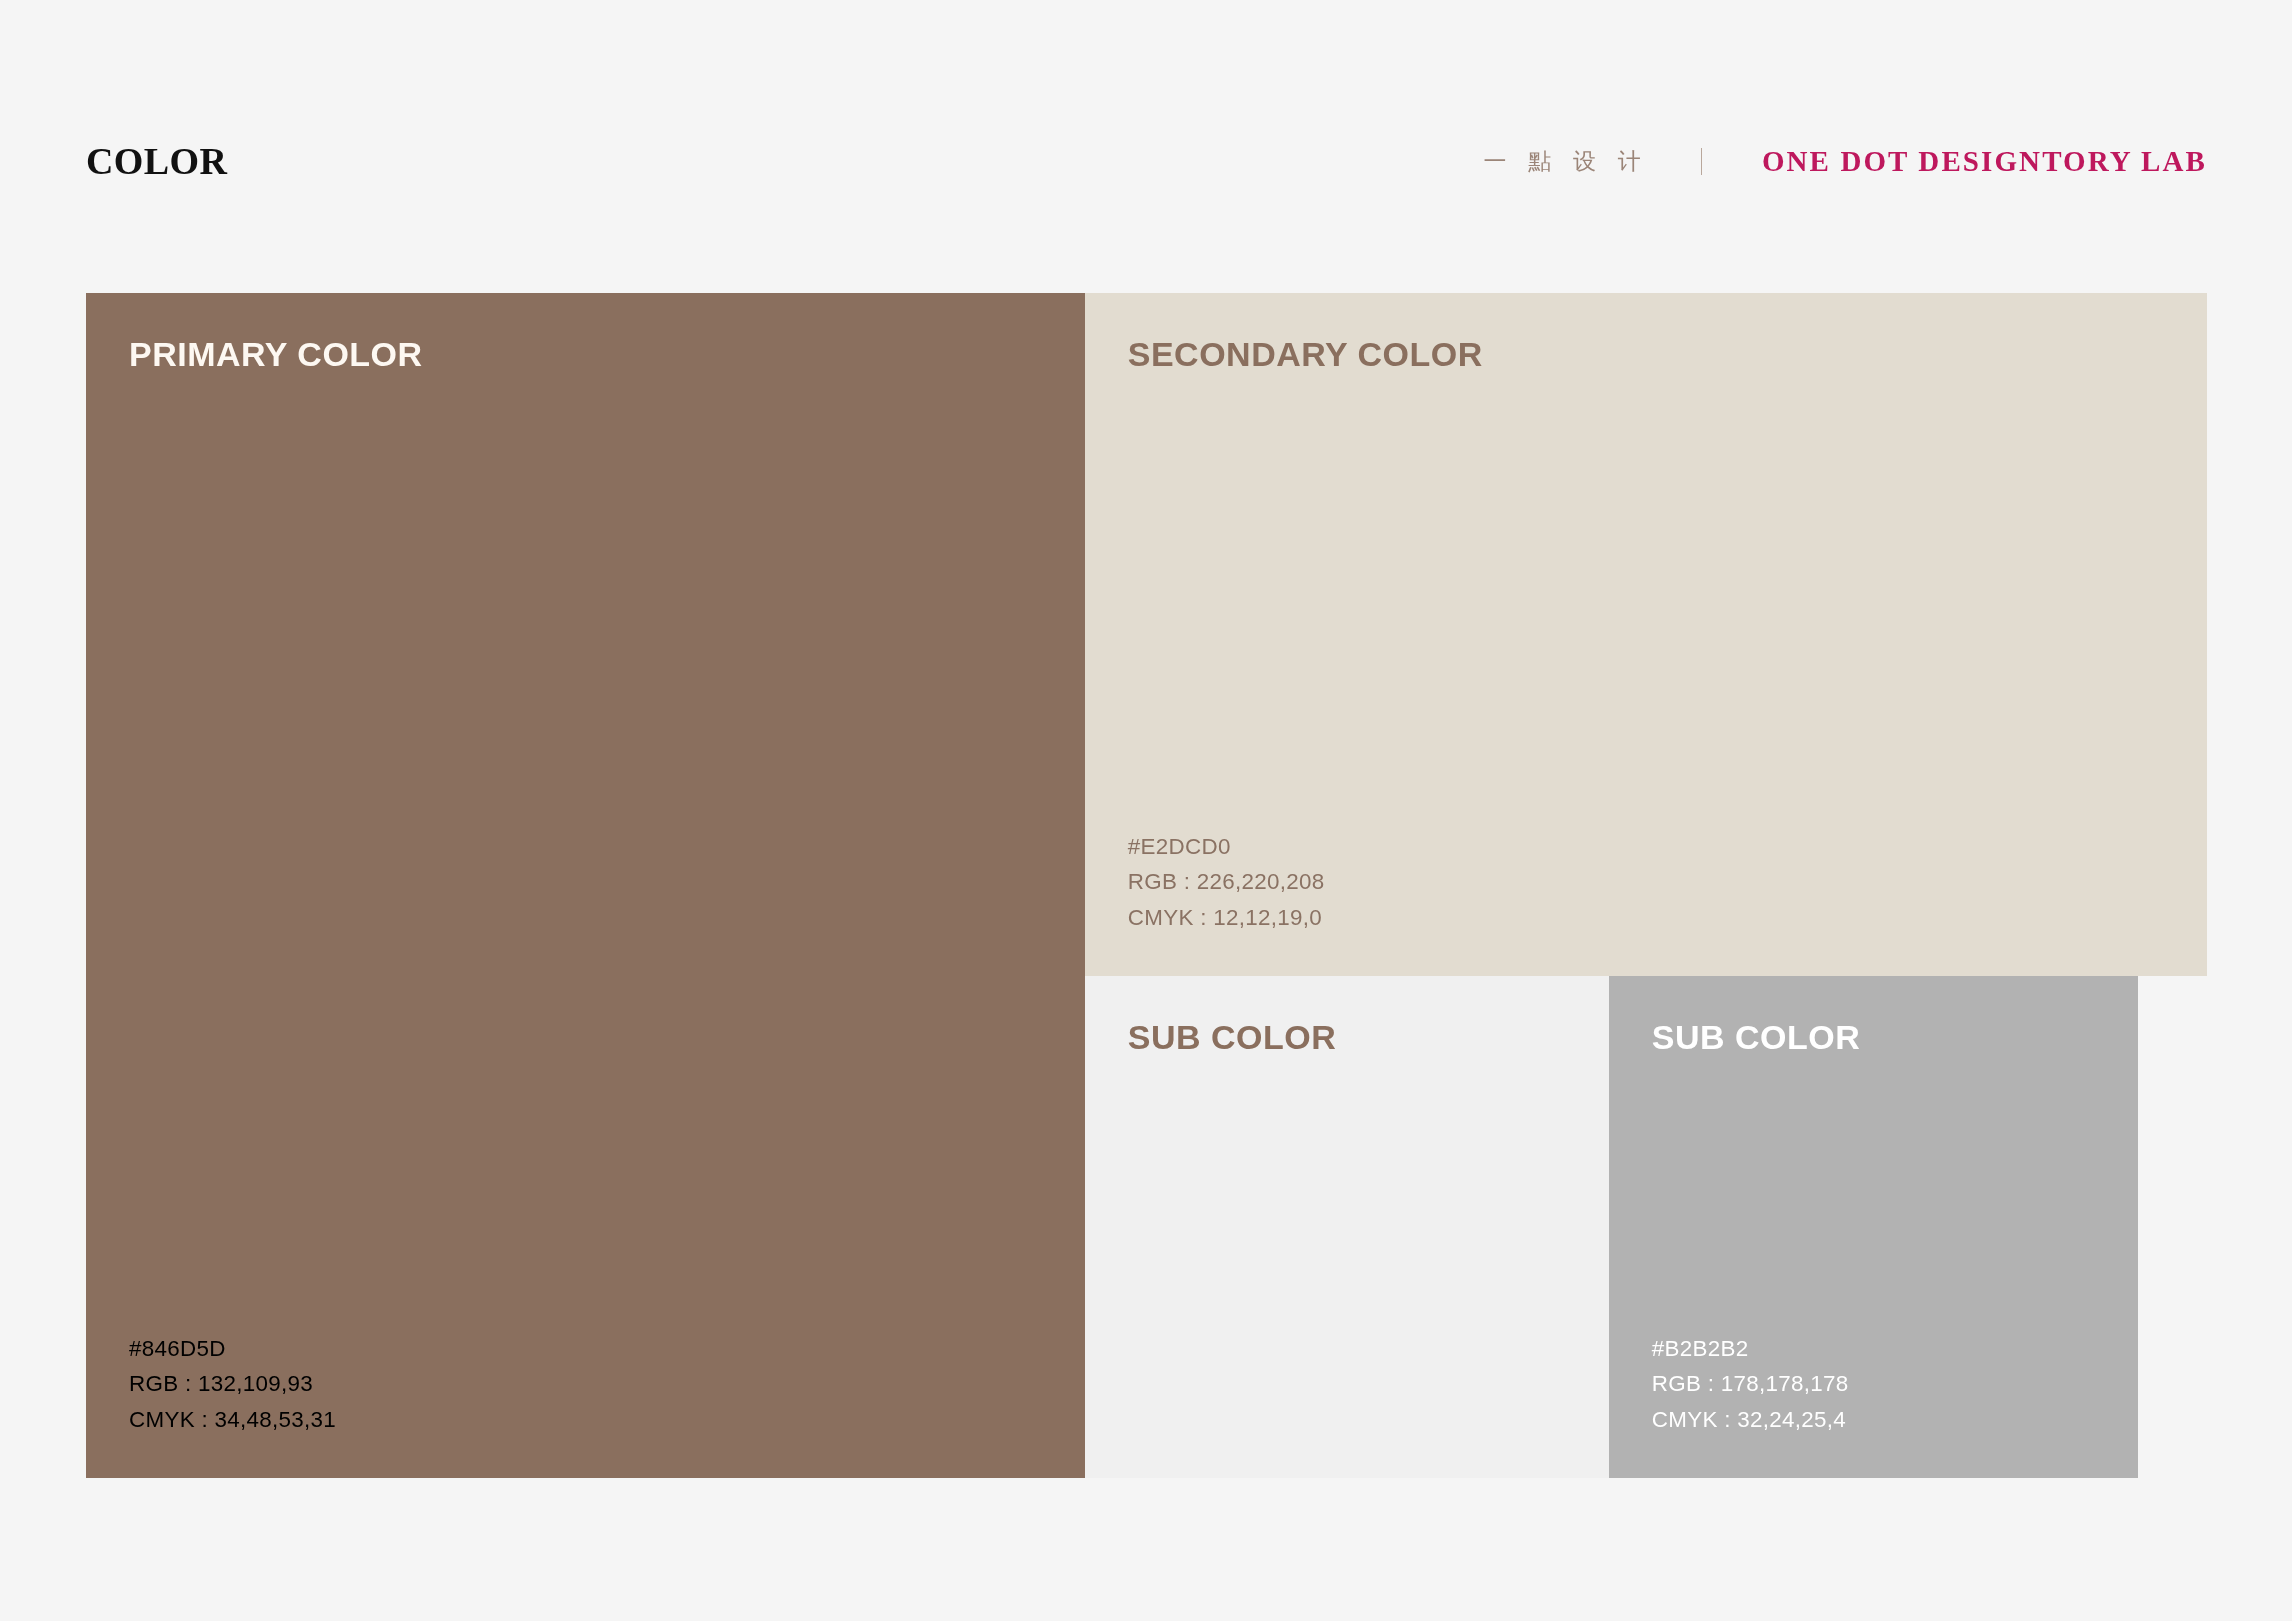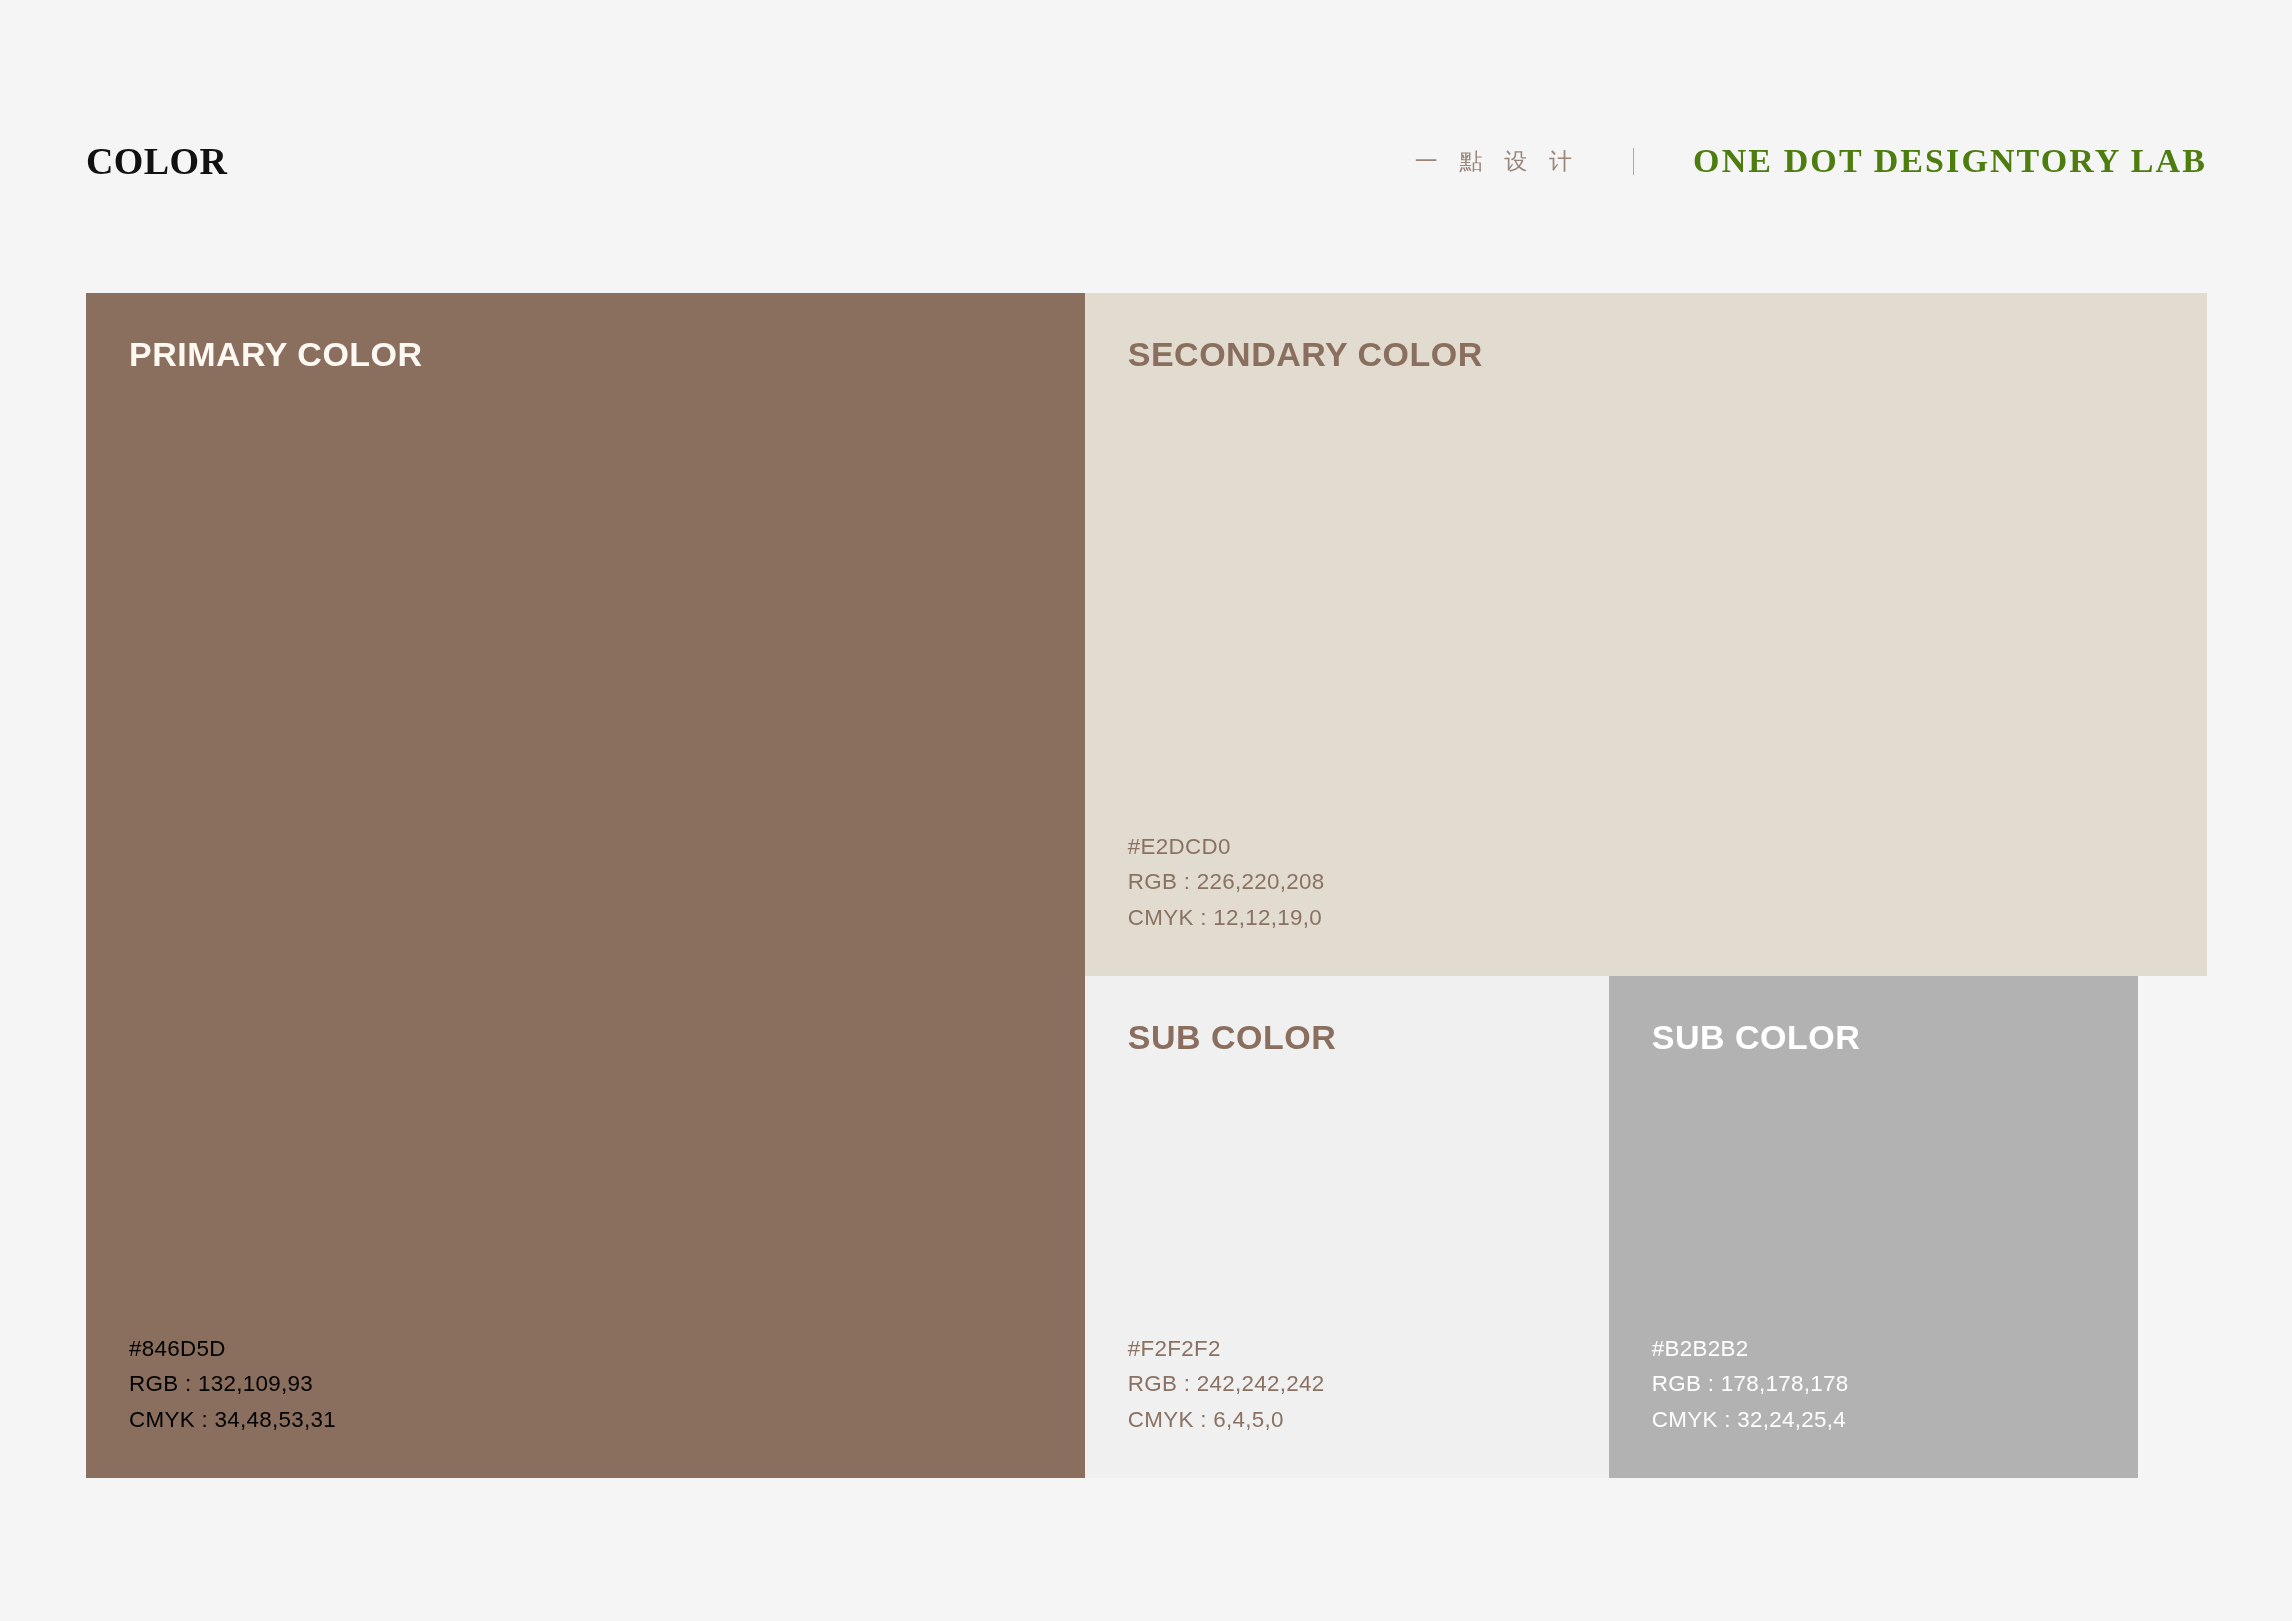--- a/index.html
+++ b/index.html
@@ -60,23 +60,23 @@
 
   .brand-sep {
     display: inline-block;
     width: 0.9px;
     height: 27px;
     background: #b9a79b;
     margin: 0 19.7px 0 12.5px;
   }
 
   .brand-en {
-    font-size: 34px;
+    font-size: 29px;
     font-weight: bold;
-    color: #4d7c0f;
+    color: #be185d;
     letter-spacing: 2.1px;
     line-height: 1;
   }
 
   
   .board {
     position: absolute;
     left: 86px;
     top: 293px;
     width: 2121px;
@@ -188,25 +188,20 @@
           <div>#E2DCD0</div>
           <div>RGB : 226,220,208</div>
           <div>CMYK : 12,12,19,0</div>
         </div>
       </div>
 
       <div class="row-subs">
 
         <div class="swatch sub-light">
           <div class="swatch-label">SUB COLOR</div>
-          <div class="swatch-specs">
-            <div>#F2F2F2</div>
-            <div>RGB : 242,242,242</div>
-            <div>CMYK : 6,4,5,0</div>
-          </div>
         </div>
 
         <div class="swatch sub-gray">
           <div class="swatch-label">SUB COLOR</div>
           <div class="swatch-specs">
             <div>#B2B2B2</div>
             <div>RGB : 178,178,178</div>
             <div>CMYK : 32,24,25,4</div>
           </div>
         </div>

